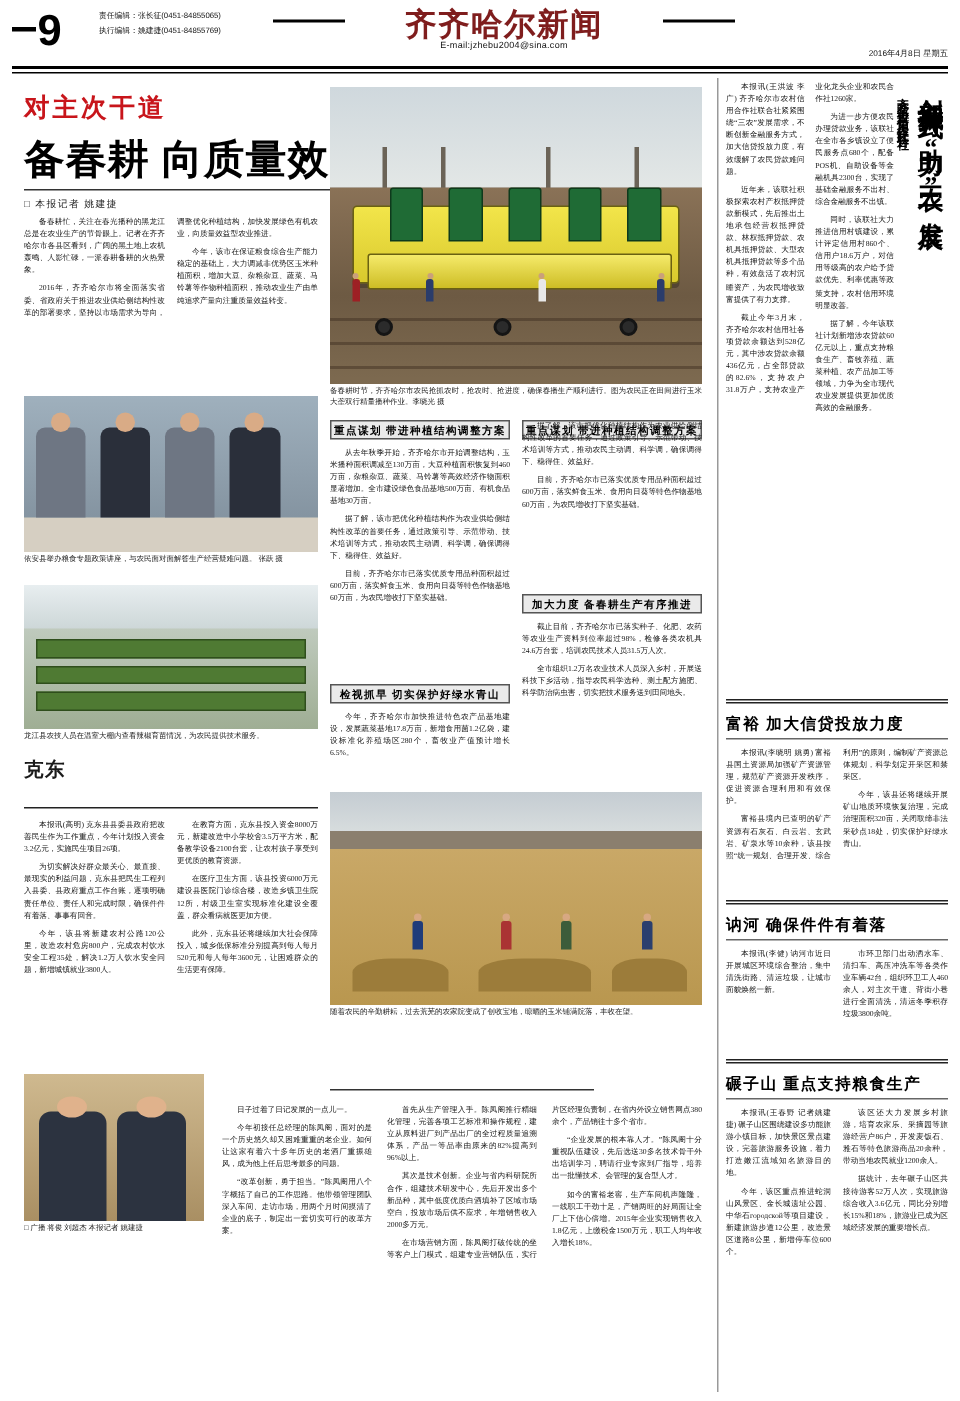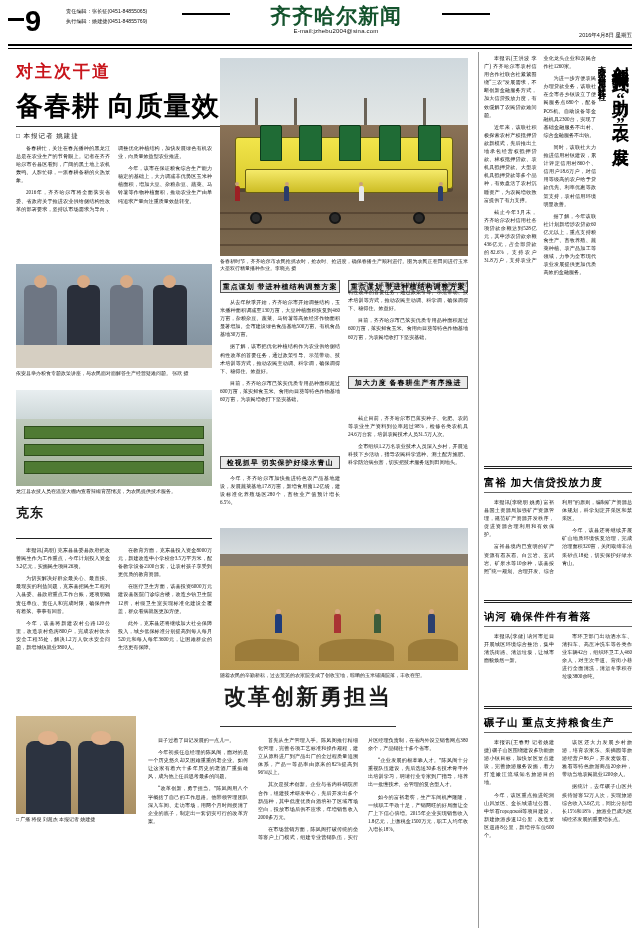--- a/index.html
+++ b/index.html
@@ -27,21 +27,21 @@
   .masthead-credits {
     position:absolute; left:66px; top:6px; width:110px;
     font-size:5.2px; line-height:10px; color:#111;
     font-family:"Liberation Sans", sans-serif;
   }
   .masthead-credits div { white-space:nowrap; }
   .paper-title {
     position:absolute; left:232px; top:2px; width:208px; height:24px;
     text-align:center;
     font-family:"Liberation Serif", serif;
-    font-weight:bold; font-size:21px; letter-spacing:1px; color:#14532d;
+    font-weight:bold; font-size:21px; letter-spacing:1px; color:#7f1d1d;
   }
   .paper-title-rules { position:absolute; left:182px; top:13px; width:308px; height:2px; }
   .paper-title-rules .r1 { position:absolute; left:0; top:0; width:48px; height:1.5px; background:#000;}
   .paper-title-rules .r2 { position:absolute; right:0; top:0; width:48px; height:1.5px; background:#000;}
   .masthead-email {
     position:absolute; left:232px; top:28px; width:208px;
     text-align:center; font-size:6px; letter-spacing:.2px;
     font-family:"Liberation Sans", sans-serif; color:#111;
   }
   .brand-block {
@@ -270,21 +270,21 @@
       <p>目前，齐齐哈尔市已落实优质专用品种面积超过600万亩，落实鲜食玉米、食用向日葵等特色作物基地60万亩，为农民增收打下坚实基础。</p>
     </div>
 
     <div class="boxhead" style="left:340px; top:228px; width:120px; height:13px;" hidden="">重点谋划 带进种植结构调整方案</div>
 
     <div class="txt" style="left:340px; top:228px; width:120px; height:110px;">
       <p>据了解，该市把优化种植结构作为农业供给侧结构性改革的首要任务，通过政策引导、示范带动、技术培训等方式，推动农民主动调、科学调，确保调得下、稳得住、效益好。</p>
       <p>目前，齐齐哈尔市已落实优质专用品种面积超过600万亩，落实鲜食玉米、食用向日葵等特色作物基地60万亩，为农民增收打下坚实基础。</p>
     </div>
 
-    <div class="boxhead" style="left:340px; top:324px; width:120px; height:13px;">加大力度 备春耕生产有序推进</div>
+    <div class="boxhead" style="left:340px; top:344px; width:120px; height:13px;">加大力度 备春耕生产有序推进</div>
     <div class="txt" style="left:340px; top:362px; width:120px; height:104px;">
       <p>截止目前，齐齐哈尔市已落实种子、化肥、农药等农业生产资料到位率超过98%，检修各类农机具24.6万台套，培训农民技术人员31.5万人次。</p>
       <p>全市组织1.2万名农业技术人员深入乡村，开展送科技下乡活动，指导农民科学选种、测土配方施肥、科学防治病虫害，切实把技术服务送到田间地头。</p>
     </div>
 
     <div class="boxhead" style="left:212px; top:404px; width:120px; height:13px;">检视抓早 切实保护好绿水青山</div>
     <div class="txt" style="left:212px; top:422px; width:120px; height:46px;">
       <p>今年，齐齐哈尔市加快推进特色农产品基地建设，发展蔬菜基地17.8万亩，新增食用菌1.2亿袋，建设标准化养殖场区280个，畜牧业产值预计增长6.5%。</p>
     </div>
 
@@ -326,21 +326,20 @@
       <div class="pile" style="left:6%; width:26%;"></div>
       <div class="pile" style="left:40%; width:30%;"></div>
       <div class="pile" style="left:76%; width:20%;"></div>
       <div class="w b" style="left:22%"></div>
       <div class="w r" style="left:46%"></div>
       <div class="w g" style="left:62%"></div>
       <div class="w" style="left:84%"></div>
     </div>
     <div class="cap cap4">随着农民的辛勤耕耘，过去荒芜的农家院变成了创收宝地，晾晒的玉米铺满院落，丰收在望。</div>
 
-    <div class="bt-head">改革创新勇担当</div>
     <div class="bt-rule"></div>
 
     <div class="txt" style="left:140px; top:684px; width:320px; height:238px; column-count:3; column-gap:10px;">
       <p>日子过着了日记发展的一点儿一。</p>
       <p>今年初接任总经理的陈凤阁，面对的是一个历史悠久却又困难重重的老企业。如何让这家有着六十多年历史的老酒厂重振雄风，成为他上任后思考最多的问题。</p>
       <p>“改革创新，勇于担当。”陈凤阁用八个字概括了自己的工作思路。他带领管理团队深入车间、走访市场，用两个月时间摸清了企业的底子，制定出一套切实可行的改革方案。</p>
       <p>首先从生产管理入手。陈凤阁推行精细化管理，完善各项工艺标准和操作规程，建立从原料进厂到产品出厂的全过程质量追溯体系，产品一等品率由原来的82%提高到96%以上。</p>
       <p>其次是技术创新。企业与省内科研院所合作，组建技术研发中心，先后开发出多个新品种，其中低度优质白酒填补了区域市场空白，投放市场后供不应求，年增销售收入2000多万元。</p>
       <p>在市场营销方面，陈凤阁打破传统的坐等客户上门模式，组建专业营销队伍，实行片区经理负责制，在省内外设立销售网点380余个，产品销往十多个省市。</p>
       <p>“企业发展的根本靠人才。”陈凤阁十分重视队伍建设，先后选送30多名技术骨干外出培训学习，聘请行业专家到厂指导，培养出一批懂技术、会管理的复合型人才。</p>

